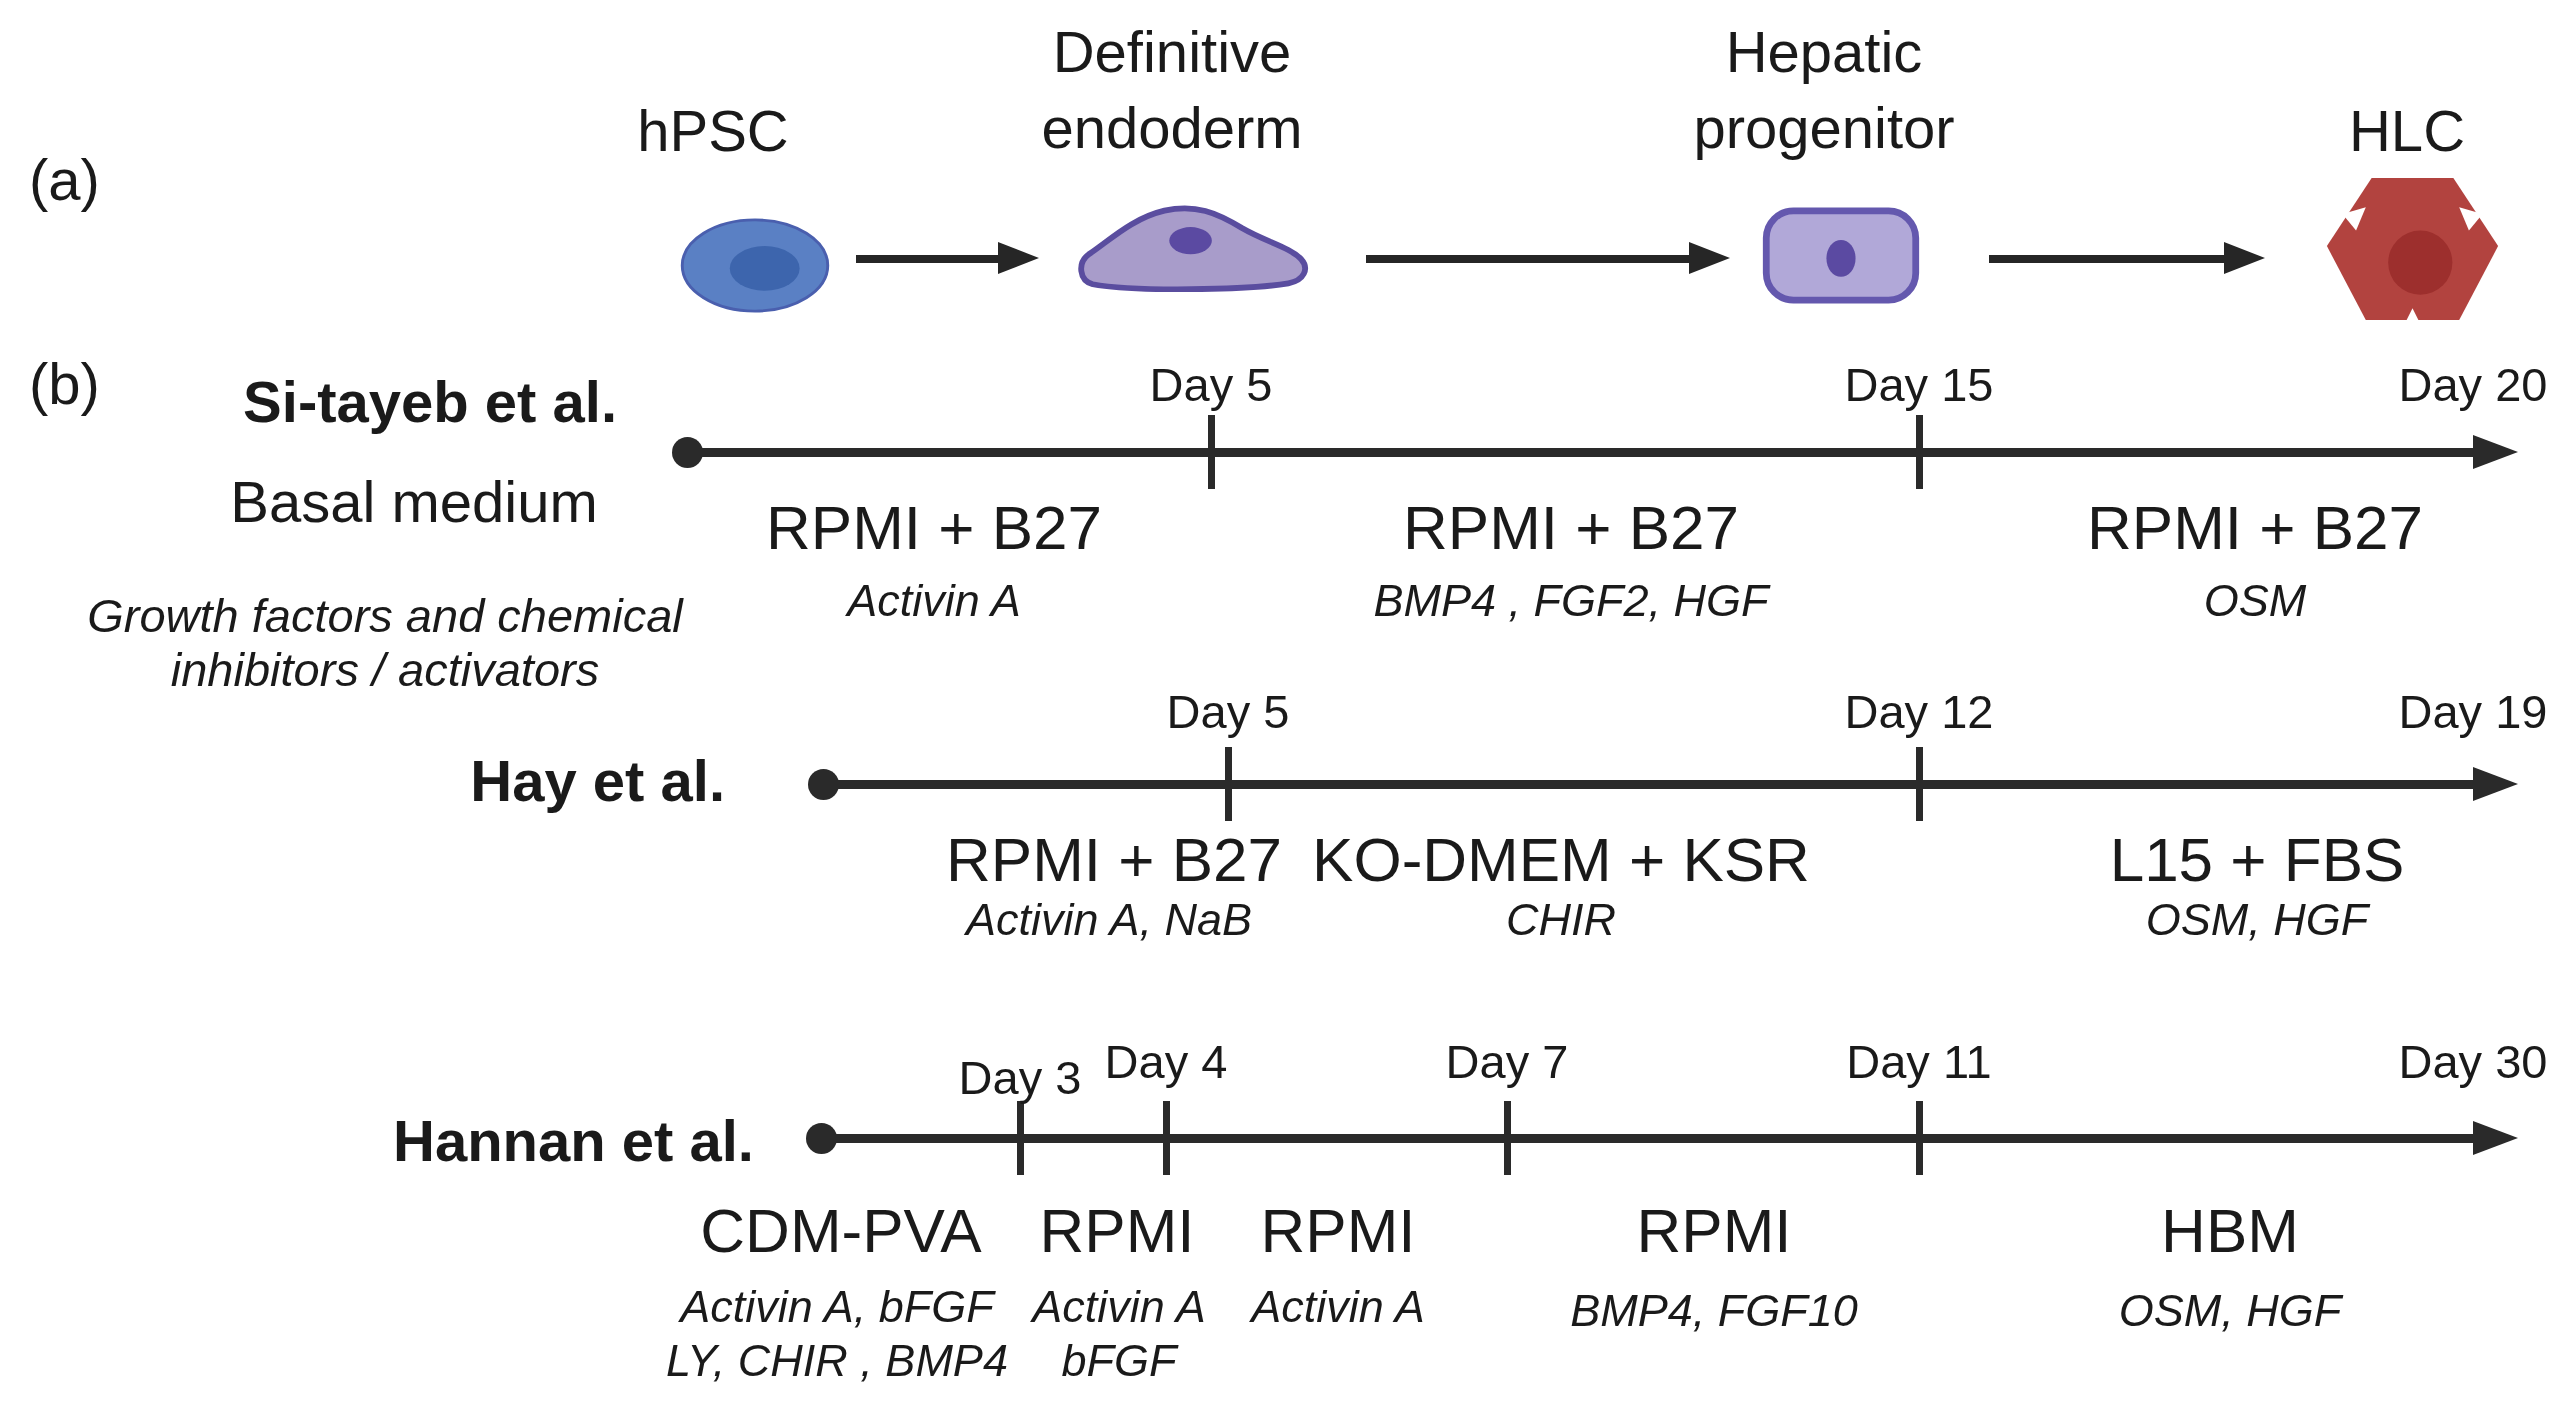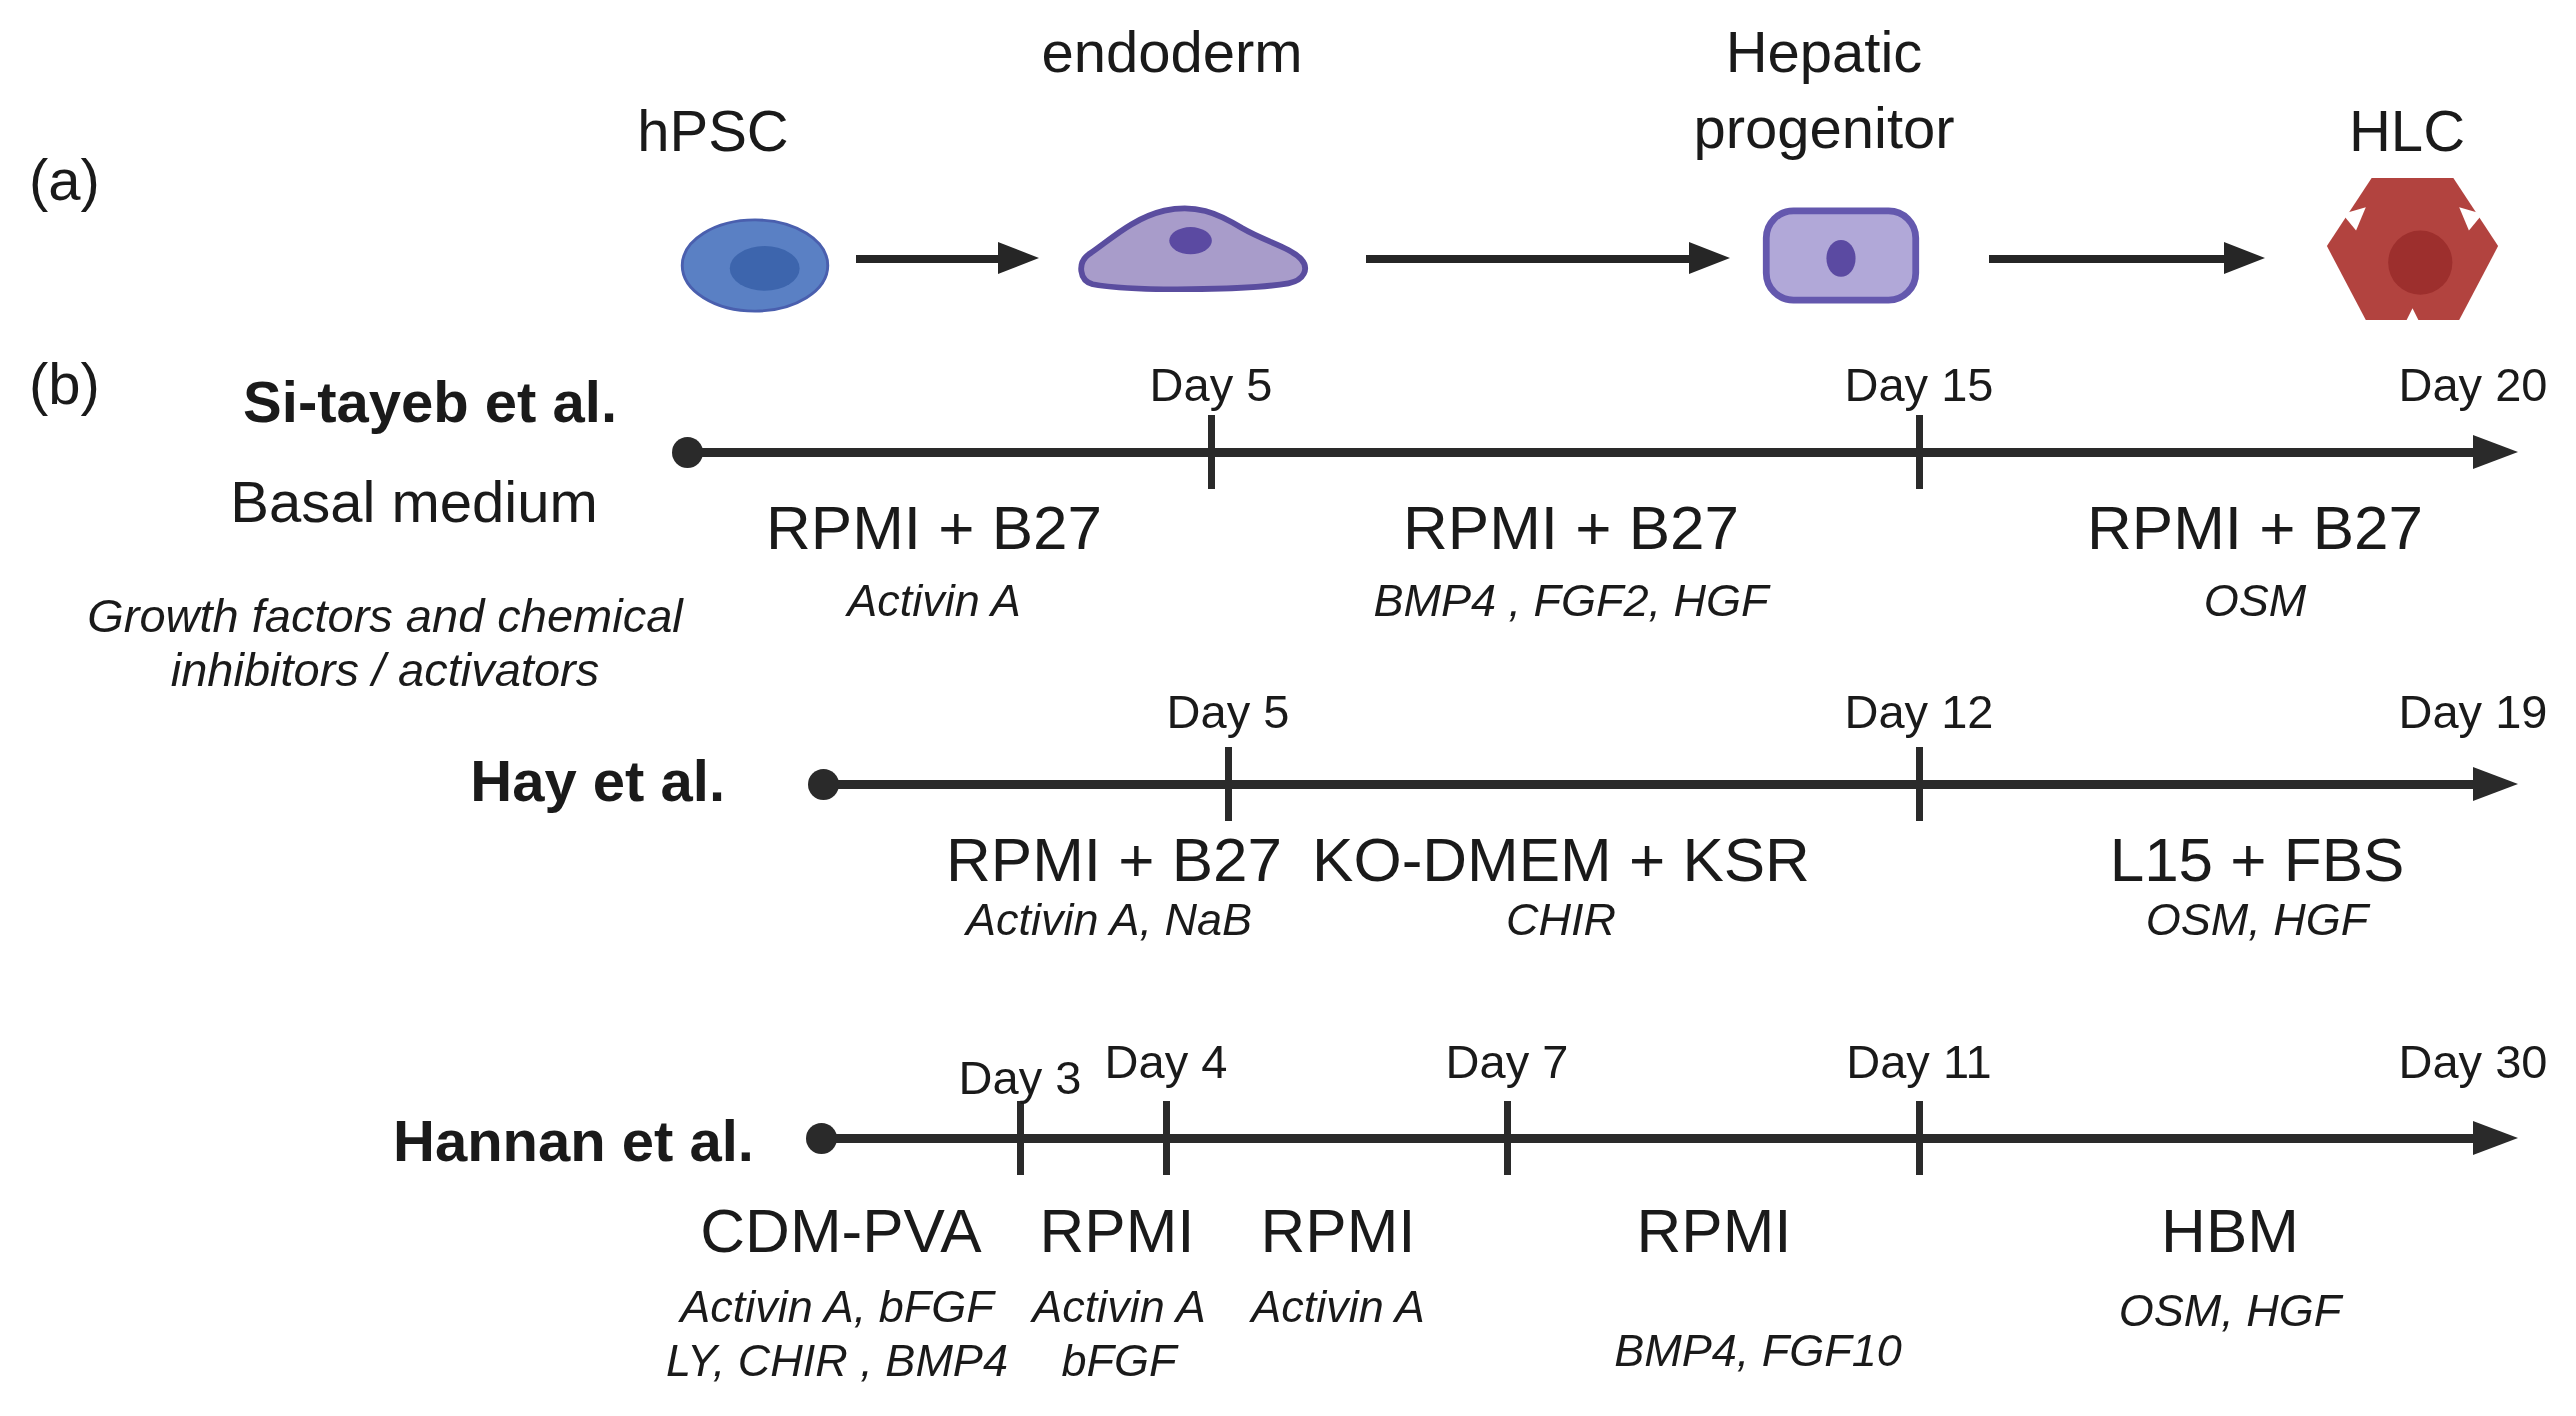--- a/index.html
+++ b/index.html
@@ -26,20 +26,21 @@
 </style>
 </head>
 <body>
 
 <div id="canvas">
 
   <div class="abs plabel" style="left:29px;top:146px;">(a)</div>
 
   <div class="abs stage ctr" style="left:713px;top:93px;">hPSC</div>
   <div class="abs stage ctr" style="left:1172px;top:13.6px;">
+    <div>Definitive</div>
     <div>endoderm</div>
   </div>
   <div class="abs stage ctr" style="left:1824px;top:13.6px;">
     <div>Hepatic</div>
     <div>progenitor</div>
   </div>
   <div class="abs stage ctr" style="left:2407px;top:93px;">HLC</div>
 
   <svg class="abs" style="left:679px;top:217px;" width="152" height="97" viewBox="0 0 156 100">
     <ellipse cx="78" cy="50" rx="75" ry="47" fill="#5a80c4" stroke="#4a5fae" stroke-width="3"></ellipse>
@@ -153,20 +154,20 @@
     <div class="abs med ctr" style="left:1117px;top:1195px;">RPMI</div>
     <div class="abs fac ctr" style="left:1119px;top:1280px;">
       <div>Activin A</div>
       <div>bFGF</div>
     </div>
 
     <div class="abs med ctr" style="left:1338px;top:1195px;">RPMI</div>
     <div class="abs fac ctr" style="left:1338px;top:1280px;">Activin A</div>
 
     <div class="abs med ctr" style="left:1714px;top:1195px;">RPMI</div>
-    <div class="abs fac ctr" style="left:1714px;top:1324px;margin-left:44px;">BMP4, FGF10</div>
+    <div class="abs fac ctr" style="left:1714px;top:1284px;">BMP4, FGF10</div>
 
     <div class="abs med ctr" style="left:2230px;top:1195px;">HBM</div>
     <div class="abs fac ctr" style="left:2230px;top:1284px;">OSM, HGF</div>
   </div>
 
 </div>
 
 
 </body></html>

